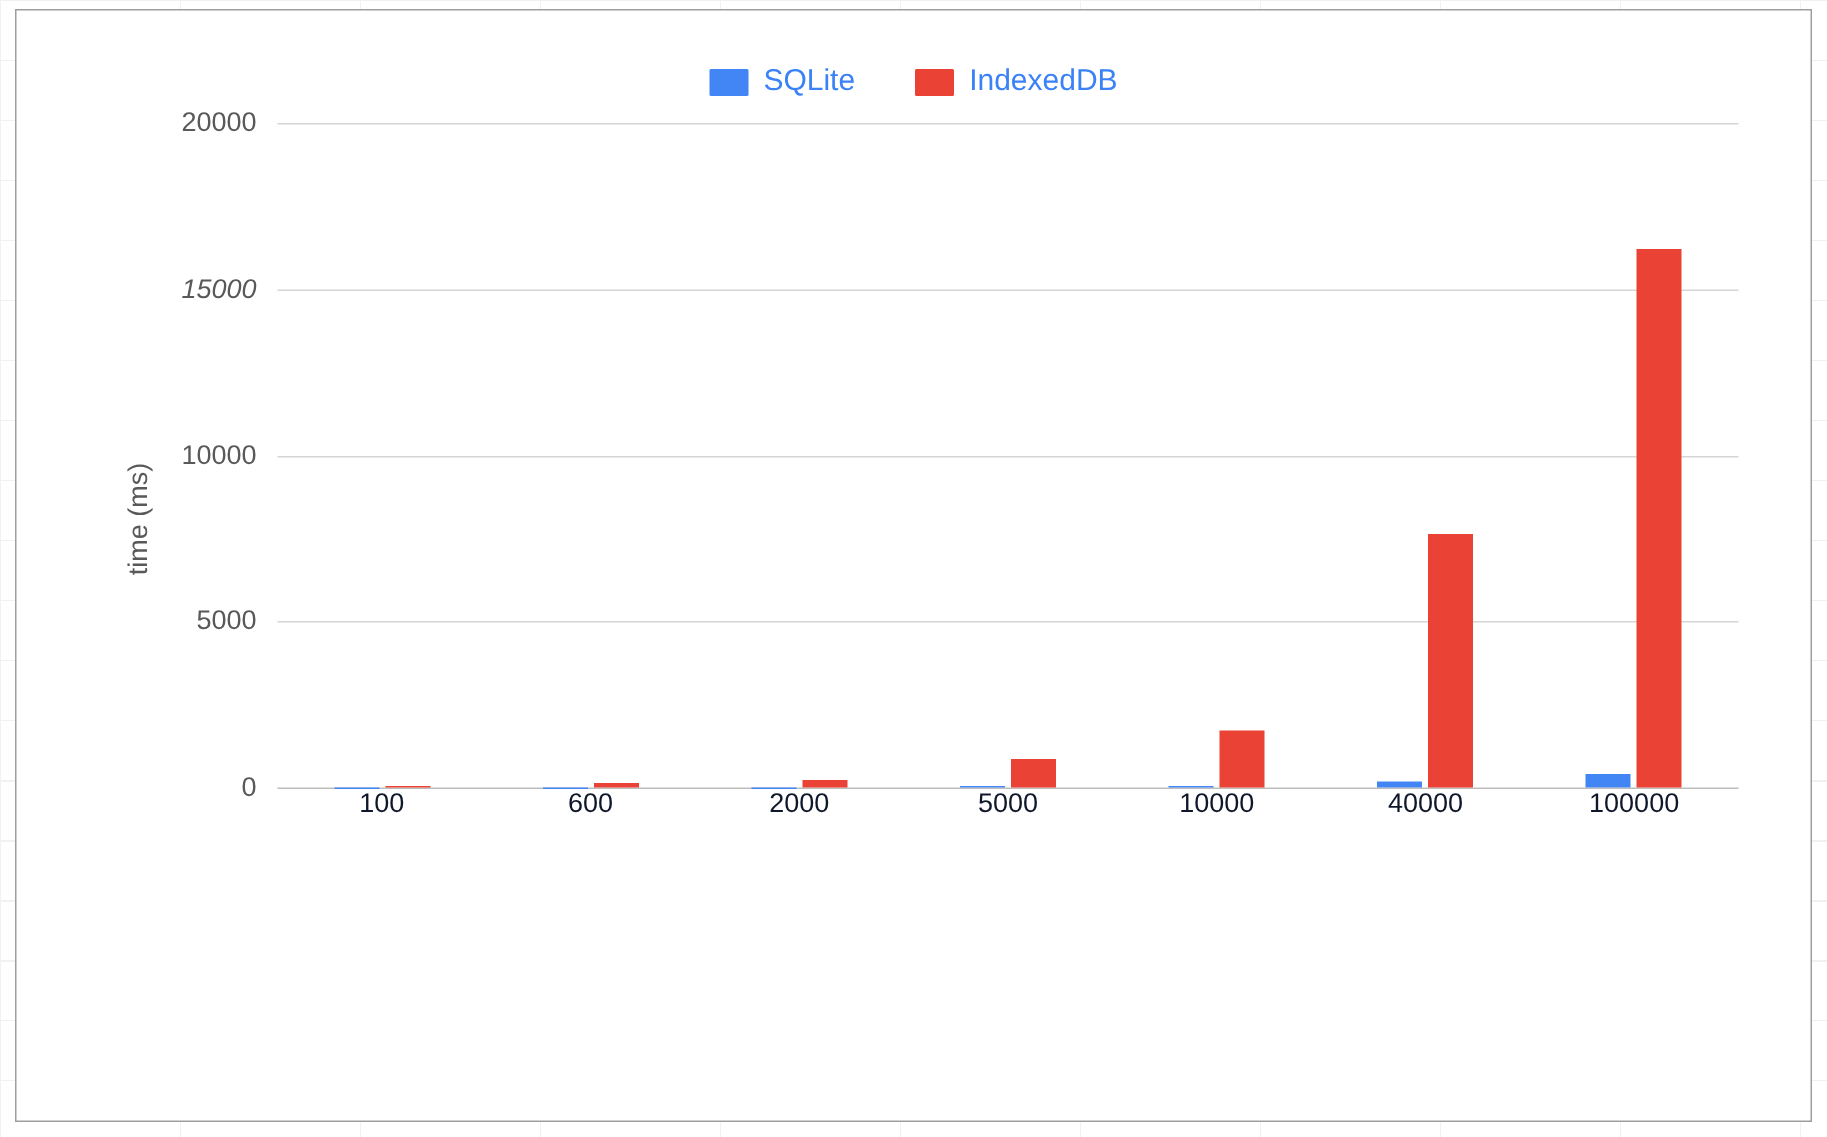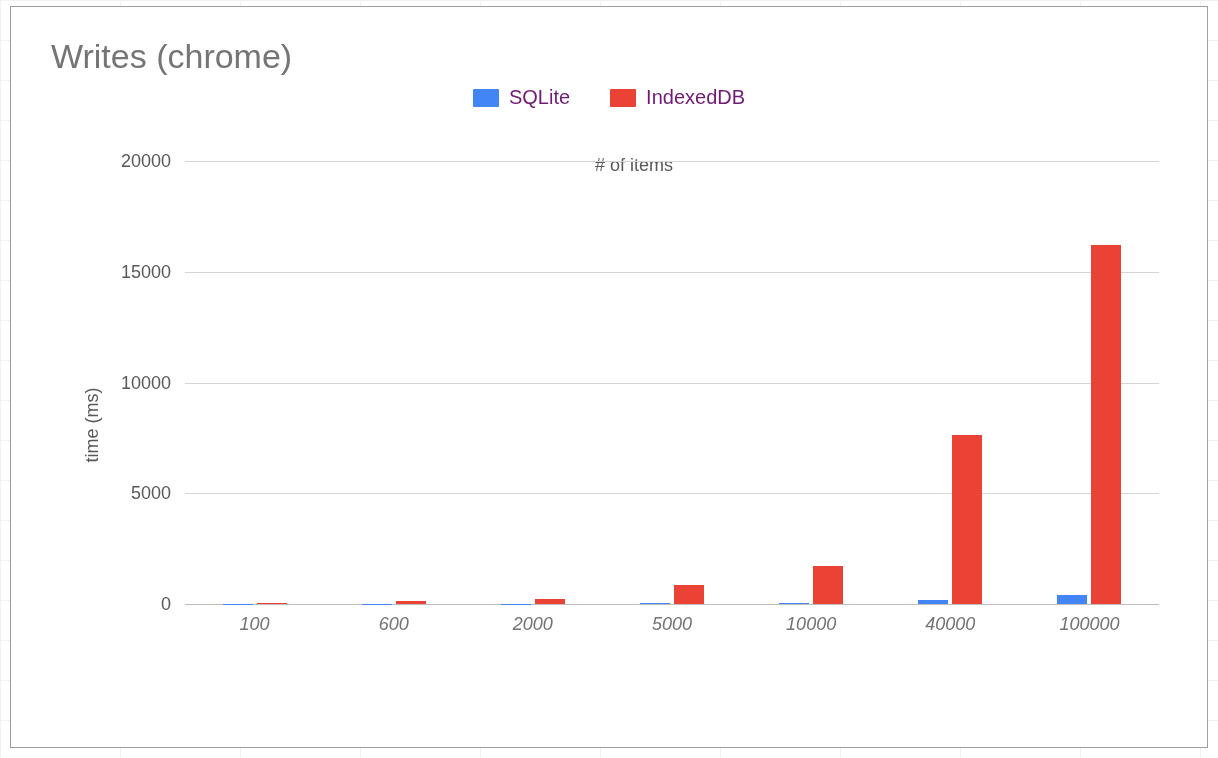--- a/index.html
+++ b/index.html
@@ -35,22 +35,23 @@
     font-size: 34px;
     color: #757575;
     margin: 6px 0 10px 12px;
     font-weight: 400;
   }
   .legend {
     display: flex;
     justify-content: center;
     gap: 40px;
     font-size: 20px;
-    color: #701a75;
+    color: #3b82f6;
     margin-bottom: 10px;
+    margin-top: 12px;
   }
   .legend-item { display: flex; align-items: center; gap: 10px; }
   .legend-swatch {
     width: 26px; height: 18px; border-radius: 1px;
   }
   .plot-wrap {
     position: relative;
     height: 540px;
     margin-left: 60px;
     margin-right: 10px;
@@ -90,26 +91,24 @@
     padding-right: 14px;
     transform: translateY(-50%);
     font-size: 18px;
     color: #595959;
     white-space: nowrap;
     text-align: right;
   }
   .x-tick {
     position: absolute;
     top: 100%;
-    margin-top: 10px;
     transform: translateX(-50%);
     font-size: 18px;
-    color: #737373;
+    color: #0f172a;
     white-space: nowrap;
-    font-style: italic;
   }
   .group {
     position: absolute;
     bottom: 0;
     display: flex;
     align-items: flex-end;
     justify-content: center;
     gap: 4px;
     transform: translateX(-50%);
   }
@@ -117,21 +116,20 @@
     width: 30px;
   }
 </style>
 </head>
 <body>
 
 <div class="sheet-bg"></div>
 
 <div class="chart-card">
 
-  <div class="chart-title">Writes (chrome)</div>
 
   <div class="legend">
     <div class="legend-item">
       <span class="legend-swatch" style="background:#4285f4"></span>
       <span>SQLite</span>
     </div>
     <div class="legend-item">
       <span class="legend-swatch" style="background:#ea4335"></span>
       <span>IndexedDB</span>
     </div>
@@ -141,21 +139,21 @@
     <div class="y-axis-label">time (ms)</div>
 
     <div class="plot" id="plot">
 
     <div class="y-tick" style="top: 100%;">0</div>
         <div class="gridline" style="top: 75%;"></div>
         <div class="y-tick" style="top: 75%;">5000</div>
         <div class="gridline" style="top: 50%;"></div>
         <div class="y-tick" style="top: 50%;">10000</div>
         <div class="gridline" style="top: 25%;"></div>
-        <div class="y-tick" style="top: 25%;">15000</div>
+        <div class="y-tick" style="top: 25%; font-style: italic;">15000</div>
         <div class="gridline" style="top: 0%;"></div>
         <div class="y-tick" style="top: 0%;">20000</div>
         <div class="x-tick" style="left: 7.14286%;">100</div>
         <div class="group" style="left: 7.14286%; height: 443px;">
           <div class="bar" title="SQLite: 5" style="height: 0.025%; background: rgb(66, 133, 244);"></div>
           <div class="bar" title="IndexedDB: 30" style="height: 0.15%; background: rgb(234, 67, 53);"></div>
         </div>
         <div class="x-tick" style="left: 21.4286%;">600</div>
         <div class="group" style="left: 21.4286%; height: 443px;">
           <div class="bar" title="SQLite: 10" style="height: 0.05%; background: rgb(66, 133, 244);"></div>
@@ -181,16 +179,15 @@
           <div class="bar" title="SQLite: 200" style="height: 1%; background: rgb(66, 133, 244);"></div>
           <div class="bar" title="IndexedDB: 7650" style="height: 38.25%; background: rgb(234, 67, 53);"></div>
         </div>
         <div class="x-tick" style="left: 92.8571%;">100000</div>
         <div class="group" style="left: 92.8571%; height: 443px;">
           <div class="bar" title="SQLite: 420" style="height: 2.1%; background: rgb(66, 133, 244);"></div>
           <div class="bar" title="IndexedDB: 16200" style="height: 81%; background: rgb(234, 67, 53);"></div>
         </div>
       </div>
 
-    <div class="x-axis-label"># of items</div>
   </div>
 
 </div>
 
 </body></html>

